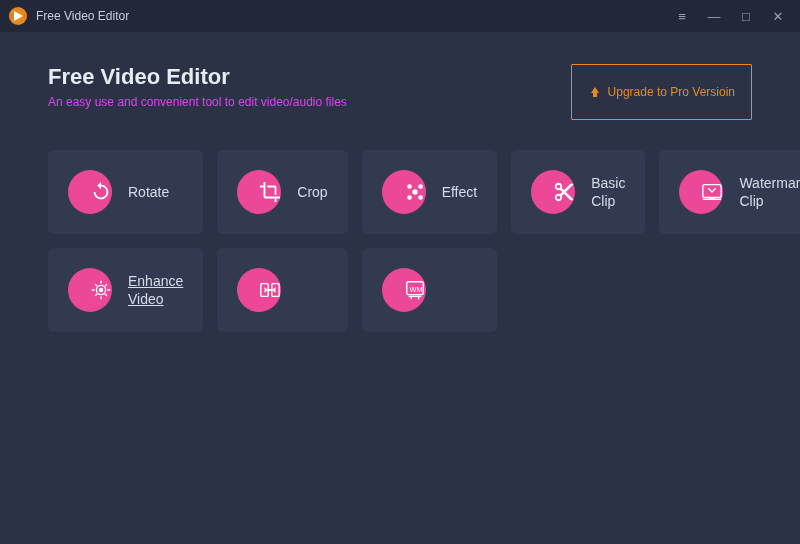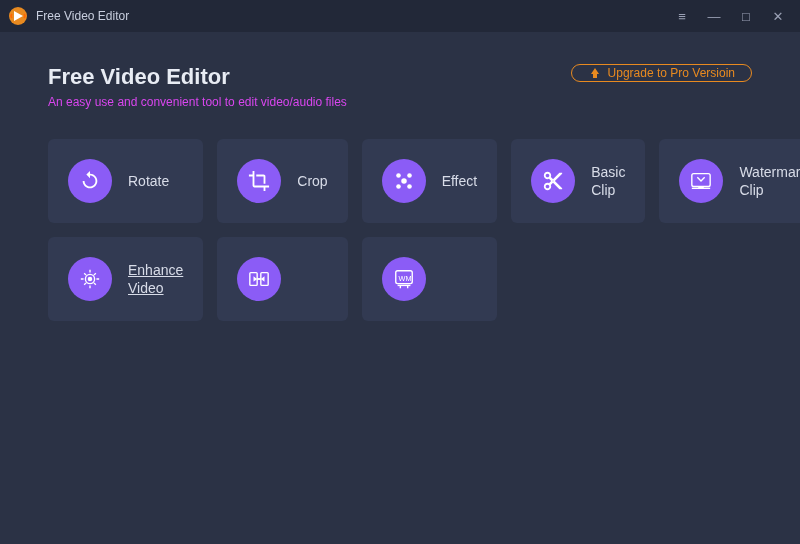--- a/index.html
+++ b/index.html
@@ -82,22 +82,22 @@
 
     .app-subtitle {
       font-size: 12px;
       color: #d946ef;
     }
 
     .upgrade-btn {
       background: transparent;
       border: 1.5px solid #e88a20;
       color: #e88a20;
-      padding: 1px 16px;
-      border-radius: 15px;
+      padding: 20px 16px;
+      border-radius: 1px;
       font-size: 12px;
       cursor: pointer;
       display: flex;
       align-items: center;
       gap: 6px;
       white-space: nowrap;
     }
 
     
     .grid {
@@ -115,24 +115,24 @@
       gap: 16px;
       cursor: pointer;
       transition: background 0.15s;
       min-height: 72px;
     }
 
     .card-icon {
       width: 44px;
       height: 44px;
       border-radius: 50%;
-      background: #8b5cf6;
-      display: flex;
-      align-items: center;
-      justify-content: center;
+      background: #ec4899;
+      display: flex;
+      align-items: center;
+      justify-content: flex-end;
       flex-shrink: 0;
       font-size: 20px;
       color: #fff;
     }
 
     .card-label {
       font-size: 14px;
       color: #d8dce8;
       font-weight: 500;
       line-height: 1.3;

